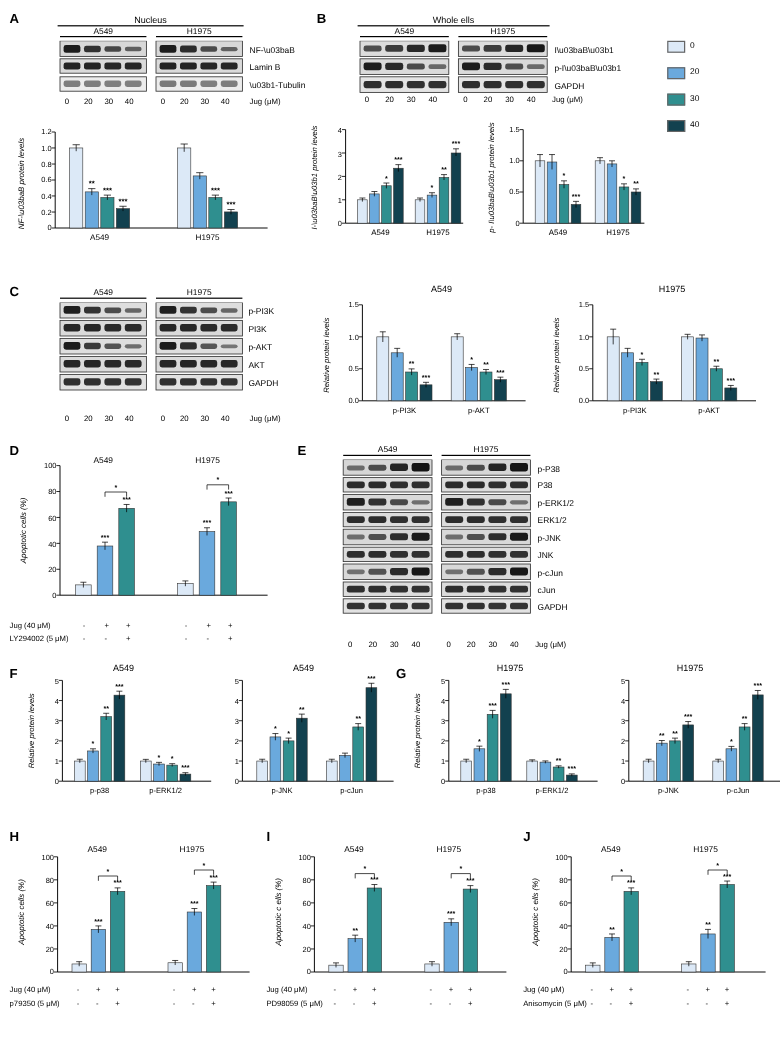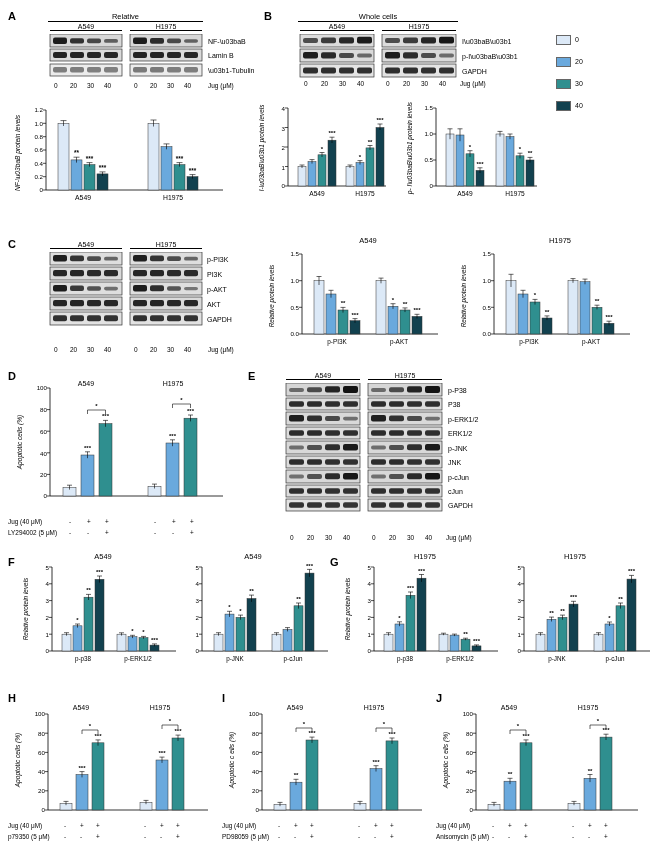--- a/index.html
+++ b/index.html
@@ -17,21 +17,21 @@
 
 <div class="panel" style="left:556px;top:30px;">
   <div style="margin-bottom:4px;"><span class="legendbox" style="background:#dce9f7"></span><span class="legendtxt">0</span></div>
   <div style="margin-bottom:4px;"><span class="legendbox" style="background:#6aa9dd"></span><span class="legendtxt">20</span></div>
   <div style="margin-bottom:4px;"><span class="legendbox" style="background:#2f8f8f"></span><span class="legendtxt">30</span></div>
   <div style="margin-bottom:4px;"><span class="legendbox" style="background:#12414f"></span><span class="legendtxt">40</span></div>
 </div>
 
 <div class="panel" style="left:8px;top:10px;width:250px;height:220px;">
   <div class="plabel" style="position:absolute;left:0;top:0;">A</div>
-  <div style="position:absolute;left:40px;top:2px;width:155px;text-align:center;font-size:7.5px;border-bottom:1px solid #000;"><span>Relative</span></div>
+  <div style="position:absolute;left:40px;top:2px;width:155px;text-align:center;font-size:7.5px;border-bottom:1px solid #000;"><span>Nucleus</span></div>
   <div style="position:absolute;left:42px;top:13px;width:72px;text-align:center;font-size:7px;border-bottom:1px solid #000;"><span>A549</span></div>
   <div style="position:absolute;left:122px;top:13px;width:72px;text-align:center;font-size:7px;border-bottom:1px solid #000;"><span>H1975</span></div>
 
   <svg width="250" height="75" style="position:absolute;left:0px;top:24px;">
     <g>
       <rect x="42" y="0" width="72" height="13" fill="#d8d8d8" stroke="#333" stroke-width="0.7"></rect>
       <rect x="122" y="0" width="72" height="13" fill="#d8d8d8" stroke="#333" stroke-width="0.7"></rect>
       <rect x="45" y="3.5" width="14" height="6.5" fill="#1d1d1d" rx="2"></rect>
       <rect x="62" y="4.2" width="14" height="5.4" fill="#313131" rx="2"></rect>
       <rect x="79" y="4.6" width="14" height="4.6" fill="#474747" rx="2"></rect>
@@ -133,21 +133,21 @@
         <line x1="181.5" y1="76.6" x2="187.5" y2="76.6" stroke="#000" stroke-width="0.6"></line>
       <text x="171.5" y="62.5" font-size="6.4" font-weight="bold" text-anchor="middle">***</text>
       <text x="184.5" y="74.5" font-size="6.4" font-weight="bold" text-anchor="middle">***</text>
       <text x="165" y="102" font-size="6.8" text-anchor="middle">H1975</text>
     </g>
   </svg>
 </div>
 
 <div class="panel" style="left:264px;top:10px;width:290px;height:220px;">
   <div class="plabel" style="position:absolute;left:0;top:0;">B</div>
-  <div style="position:absolute;left:34px;top:2px;width:160px;text-align:center;font-size:7.5px;border-bottom:1px solid #000;"><span>Whole cells</span></div>
+  <div style="position:absolute;left:34px;top:2px;width:160px;text-align:center;font-size:7.5px;border-bottom:1px solid #000;"><span>Whole ells</span></div>
   <div style="position:absolute;left:36px;top:13px;width:74px;text-align:center;font-size:7px;border-bottom:1px solid #000;"><span>A549</span></div>
   <div style="position:absolute;left:118px;top:13px;width:74px;text-align:center;font-size:7px;border-bottom:1px solid #000;"><span>H1975</span></div>
 
   <svg width="290" height="62" style="position:absolute;left:0;top:24px;">
     <g font-family="Liberation Sans">
       <rect x="36" y="0" width="74" height="13" fill="#dcdcdc" stroke="#333" stroke-width="0.7"></rect>
       <rect x="118" y="0" width="74" height="13" fill="#dcdcdc" stroke="#333" stroke-width="0.7"></rect>
       <rect x="39" y="4" width="15" height="5" fill="#4d4d4d" rx="2"></rect>
         <rect x="57" y="3.6" width="15" height="5.6" fill="#3b3b3b" rx="2"></rect>
       <rect x="75" y="3.2" width="15" height="6.2" fill="#282828" rx="2"></rect>

